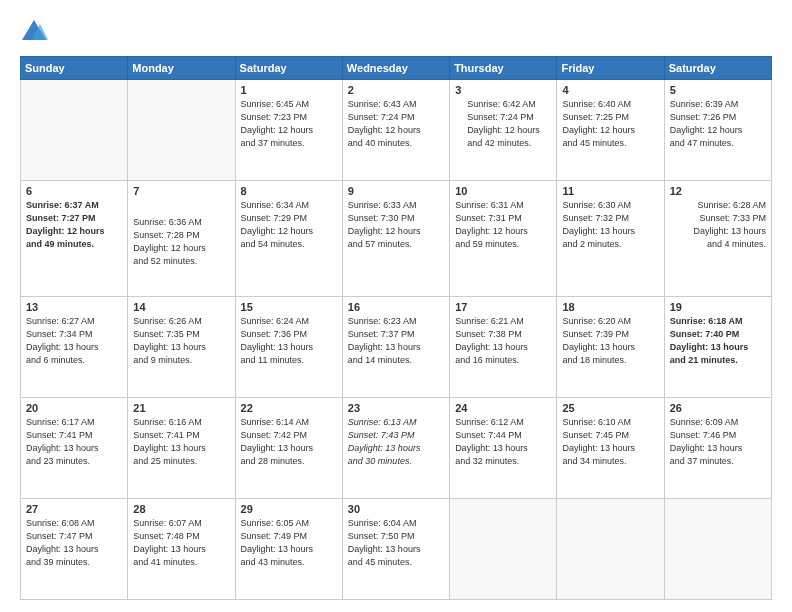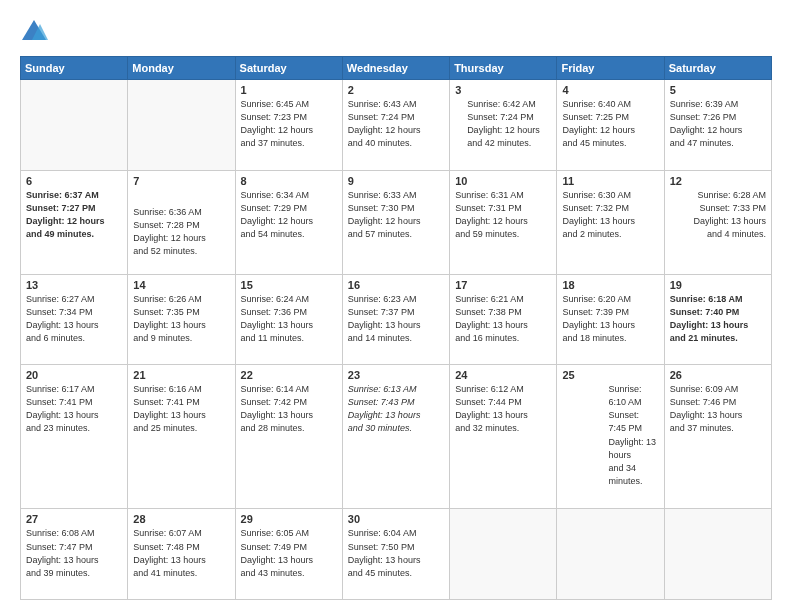--- a/index.html
+++ b/index.html
@@ -304,21 +304,21 @@
           </td>
           <td>
             <div class="day-num">24</div>
             <div class="day-info" style="white-space: pre-line;">Sunrise: 6:12 AM
 Sunset: 7:44 PM
 Daylight: 13 hours
 and 32 minutes.</div>
           </td>
           <td>
             <div class="day-num">25</div>
-            <div class="day-info" style="white-space: pre-line; margin-left: 46px;">Sunrise: 6:10 AM
+            <div class="day-info" style="white-space: pre-line;">Sunrise: 6:10 AM
 Sunset: 7:45 PM
 Daylight: 13 hours
 and 34 minutes.</div>
           </td>
           <td>
             <div class="day-num">26</div>
             <div class="day-info" style="white-space: pre-line;">Sunrise: 6:09 AM
 Sunset: 7:46 PM
 Daylight: 13 hours
 and 37 minutes.</div>

